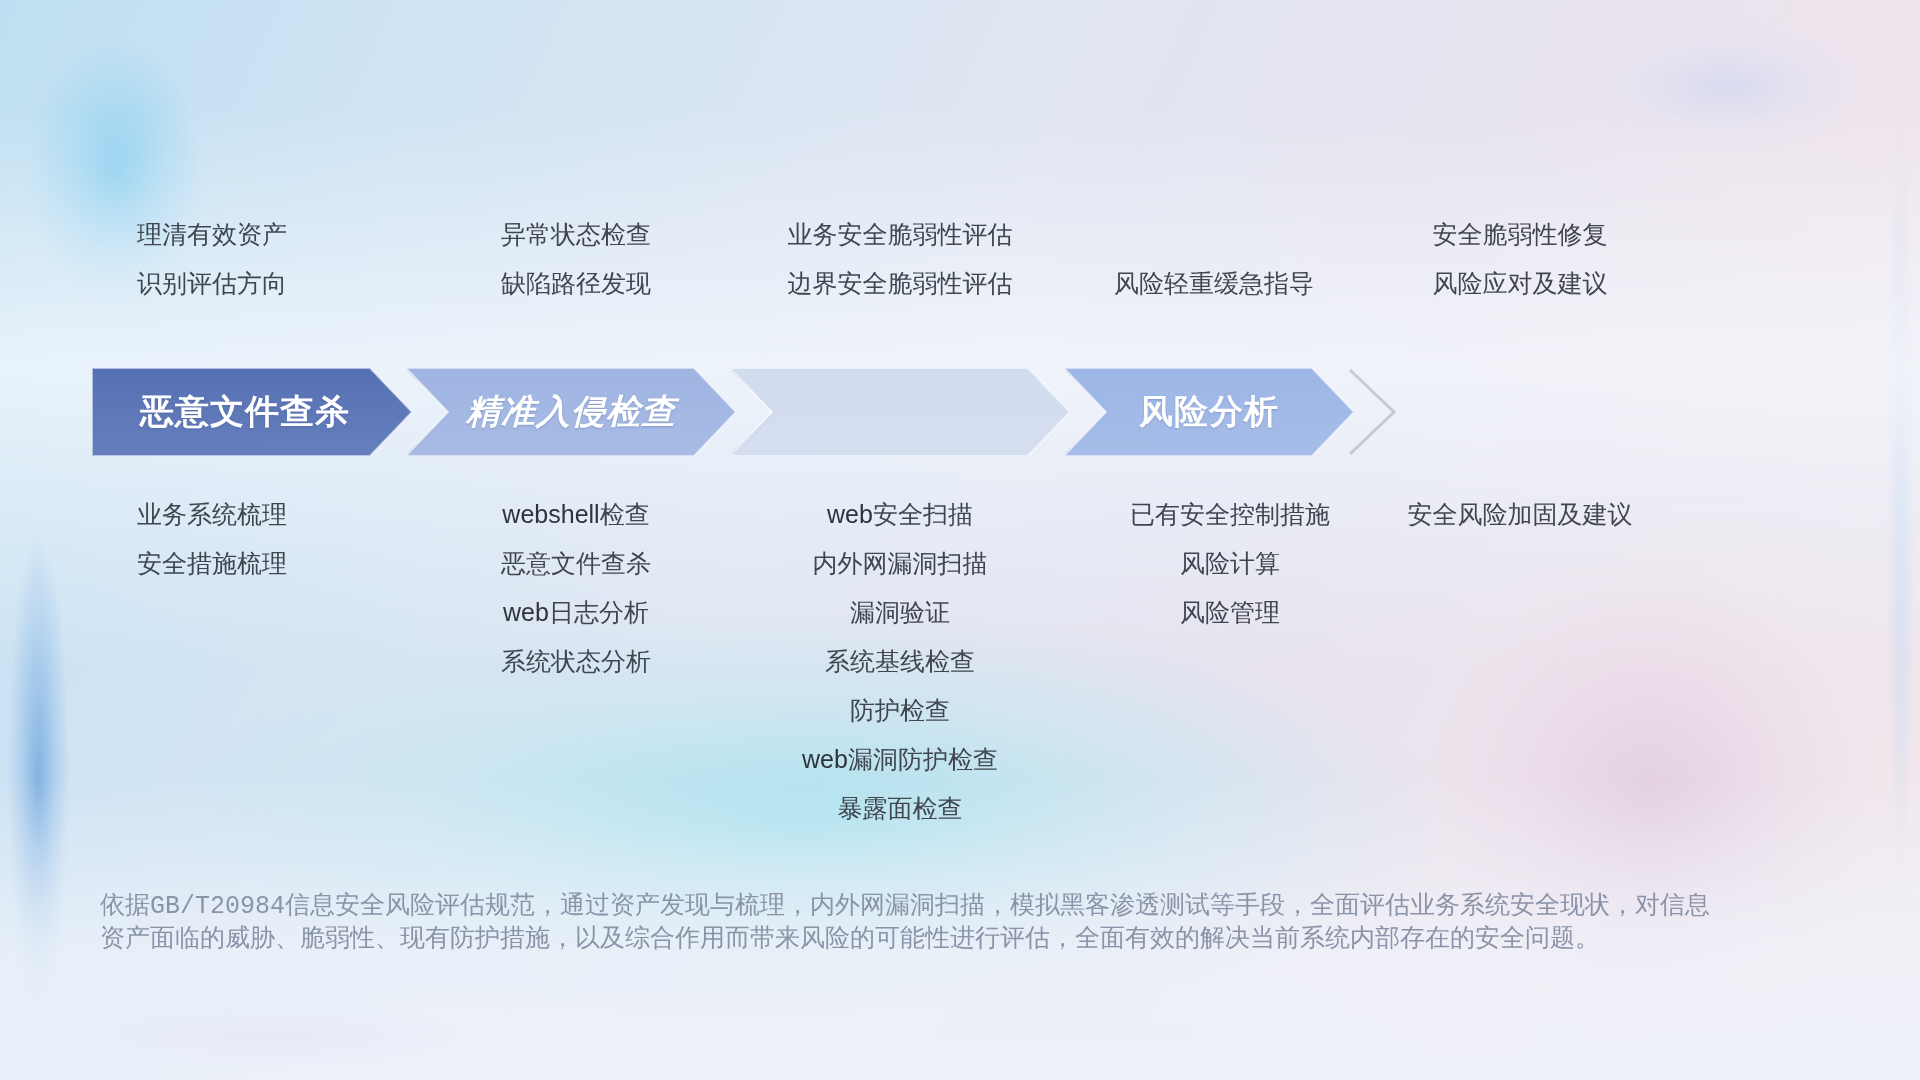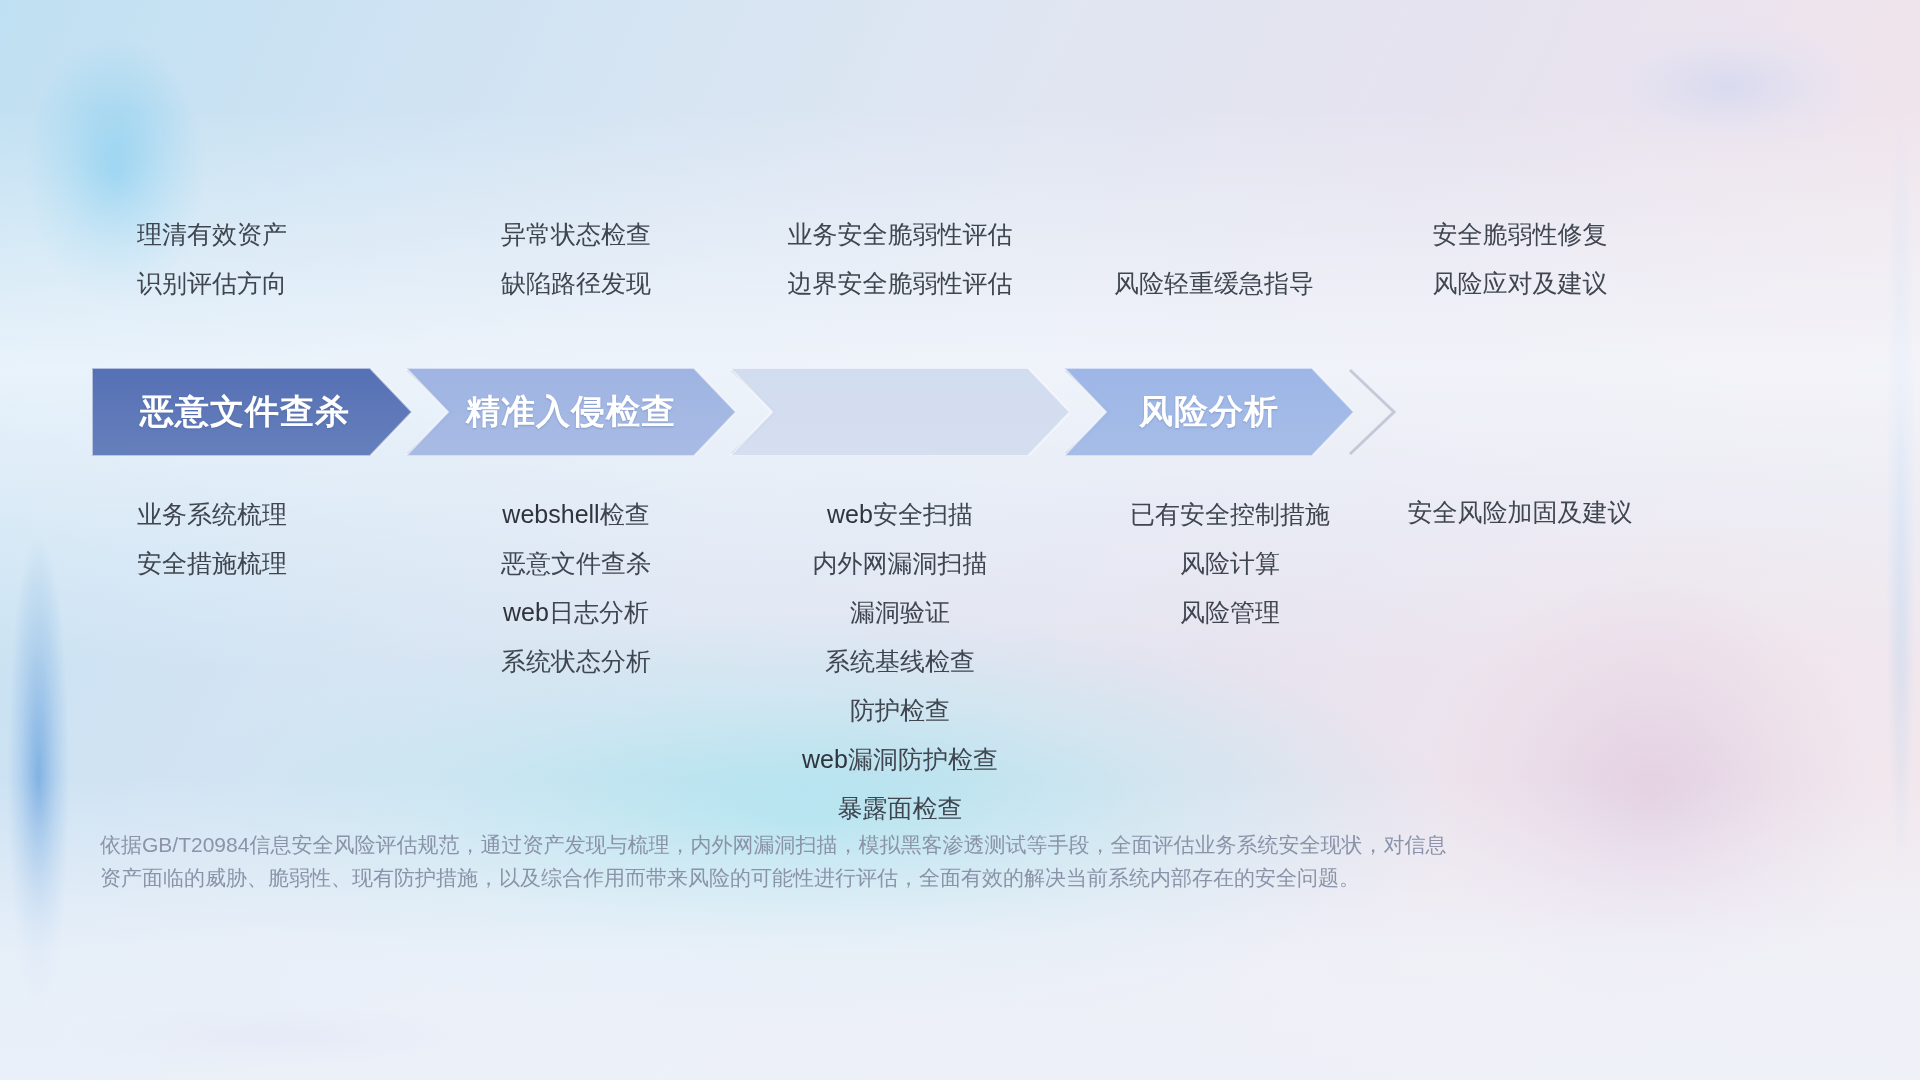--- a/index.html
+++ b/index.html
@@ -140,21 +140,21 @@
           <svg class="shape" width="330" height="88" viewBox="0 0 330 88">
             <defs>
               <linearGradient id="grad1" x1="0" y1="0" x2="0" y2="1">
                 <stop offset="0%" stop-color="#9fb4e2" stop-opacity="1"></stop>
                 <stop offset="100%" stop-color="#9fb4e2" stop-opacity="0.88"></stop>
               </linearGradient>
             </defs>
             <path d="M0,0 L288,0 L330,44 L288,88 L0,88 L42,44 Z" fill="url(#grad1)"></path>
             <path d="M0,0 L288,0 L330,44 L288,88 L0,88 L42,44 Z" fill="none" stroke="rgba(255,255,255,.55)" stroke-width="2"></path>
           </svg>
-          <span class="lbl" style="color: rgb(255, 255, 255); margin-left: 0px;">精准入侵检查</span>
+          <span class="lbl" style="color: rgb(255, 255, 255); margin-left: 0px; font-style: italic;">精准入侵检查</span>
         </div>
         <div class="chev" style="left: 730px; width: 340px;">
           <svg class="shape" width="340" height="88" viewBox="0 0 340 88">
             <defs>
               <linearGradient id="grad2" x1="0" y1="0" x2="0" y2="1">
                 <stop offset="0%" stop-color="#d2dcef" stop-opacity="1"></stop>
                 <stop offset="100%" stop-color="#d2dcef" stop-opacity="0.88"></stop>
               </linearGradient>
             </defs>
             <path d="M0,0 L298,0 L340,44 L298,88 L0,88 L42,44 Z" fill="url(#grad2)"></path>
@@ -206,33 +206,33 @@
           <div class="item">系统基线检查</div>
           <div class="item">防护检查</div>
           <div class="item"><b>web</b><span>漏洞防护检查</span></div>
           <div class="item">暴露面检查</div>
         </div>
         <div class="botlist" style="left: 970px; width: 520px; text-align: center; top: 490px;">
           <div class="item">已有安全控制措施</div>
           <div class="item">风险计算</div>
           <div class="item">风险管理</div>
         </div>
-        <div class="botlist" style="left: 1260px; width: 520px; text-align: center; top: 490px; font-family: Liberation Mono, monospace;">
+        <div class="botlist" style="left: 1260px; width: 520px; text-align: center; top: 490px;">
           <div class="item">安全风险加固及建议</div>
         </div>
       </div>
 
     <div id="footer">
       <div class="fl">依据GB/T20984信息安全风险评估规范，通过资产发现与梳理，内外网漏洞扫描，模拟黑客渗透测试等手段，全面评估业务系统安全现状，对信息</div>
       <div class="fl">资产面临的威胁、脆弱性、现有防护措施，以及综合作用而带来风险的可能性进行评估，全面有效的解决当前系统内部存在的安全问题。</div>
     </div>
 
   </div>
 </div>
 
 <style>
   #footer{
-    position:absolute;left:100px;top:828px;width:1740px;
-    color:#8a93a8;font-size:21px;line-height:33px;
-    font-family:Liberation Sans, sans-serif;
+    position:absolute;left:100px;top:890px;width:1740px;
+    color:#8a93a8;font-size:25px;line-height:33px;
+    font-family:Liberation Mono, monospace;
   }
   #footer .fl{white-space:nowrap;}
 </style>
 
 </body></html>

